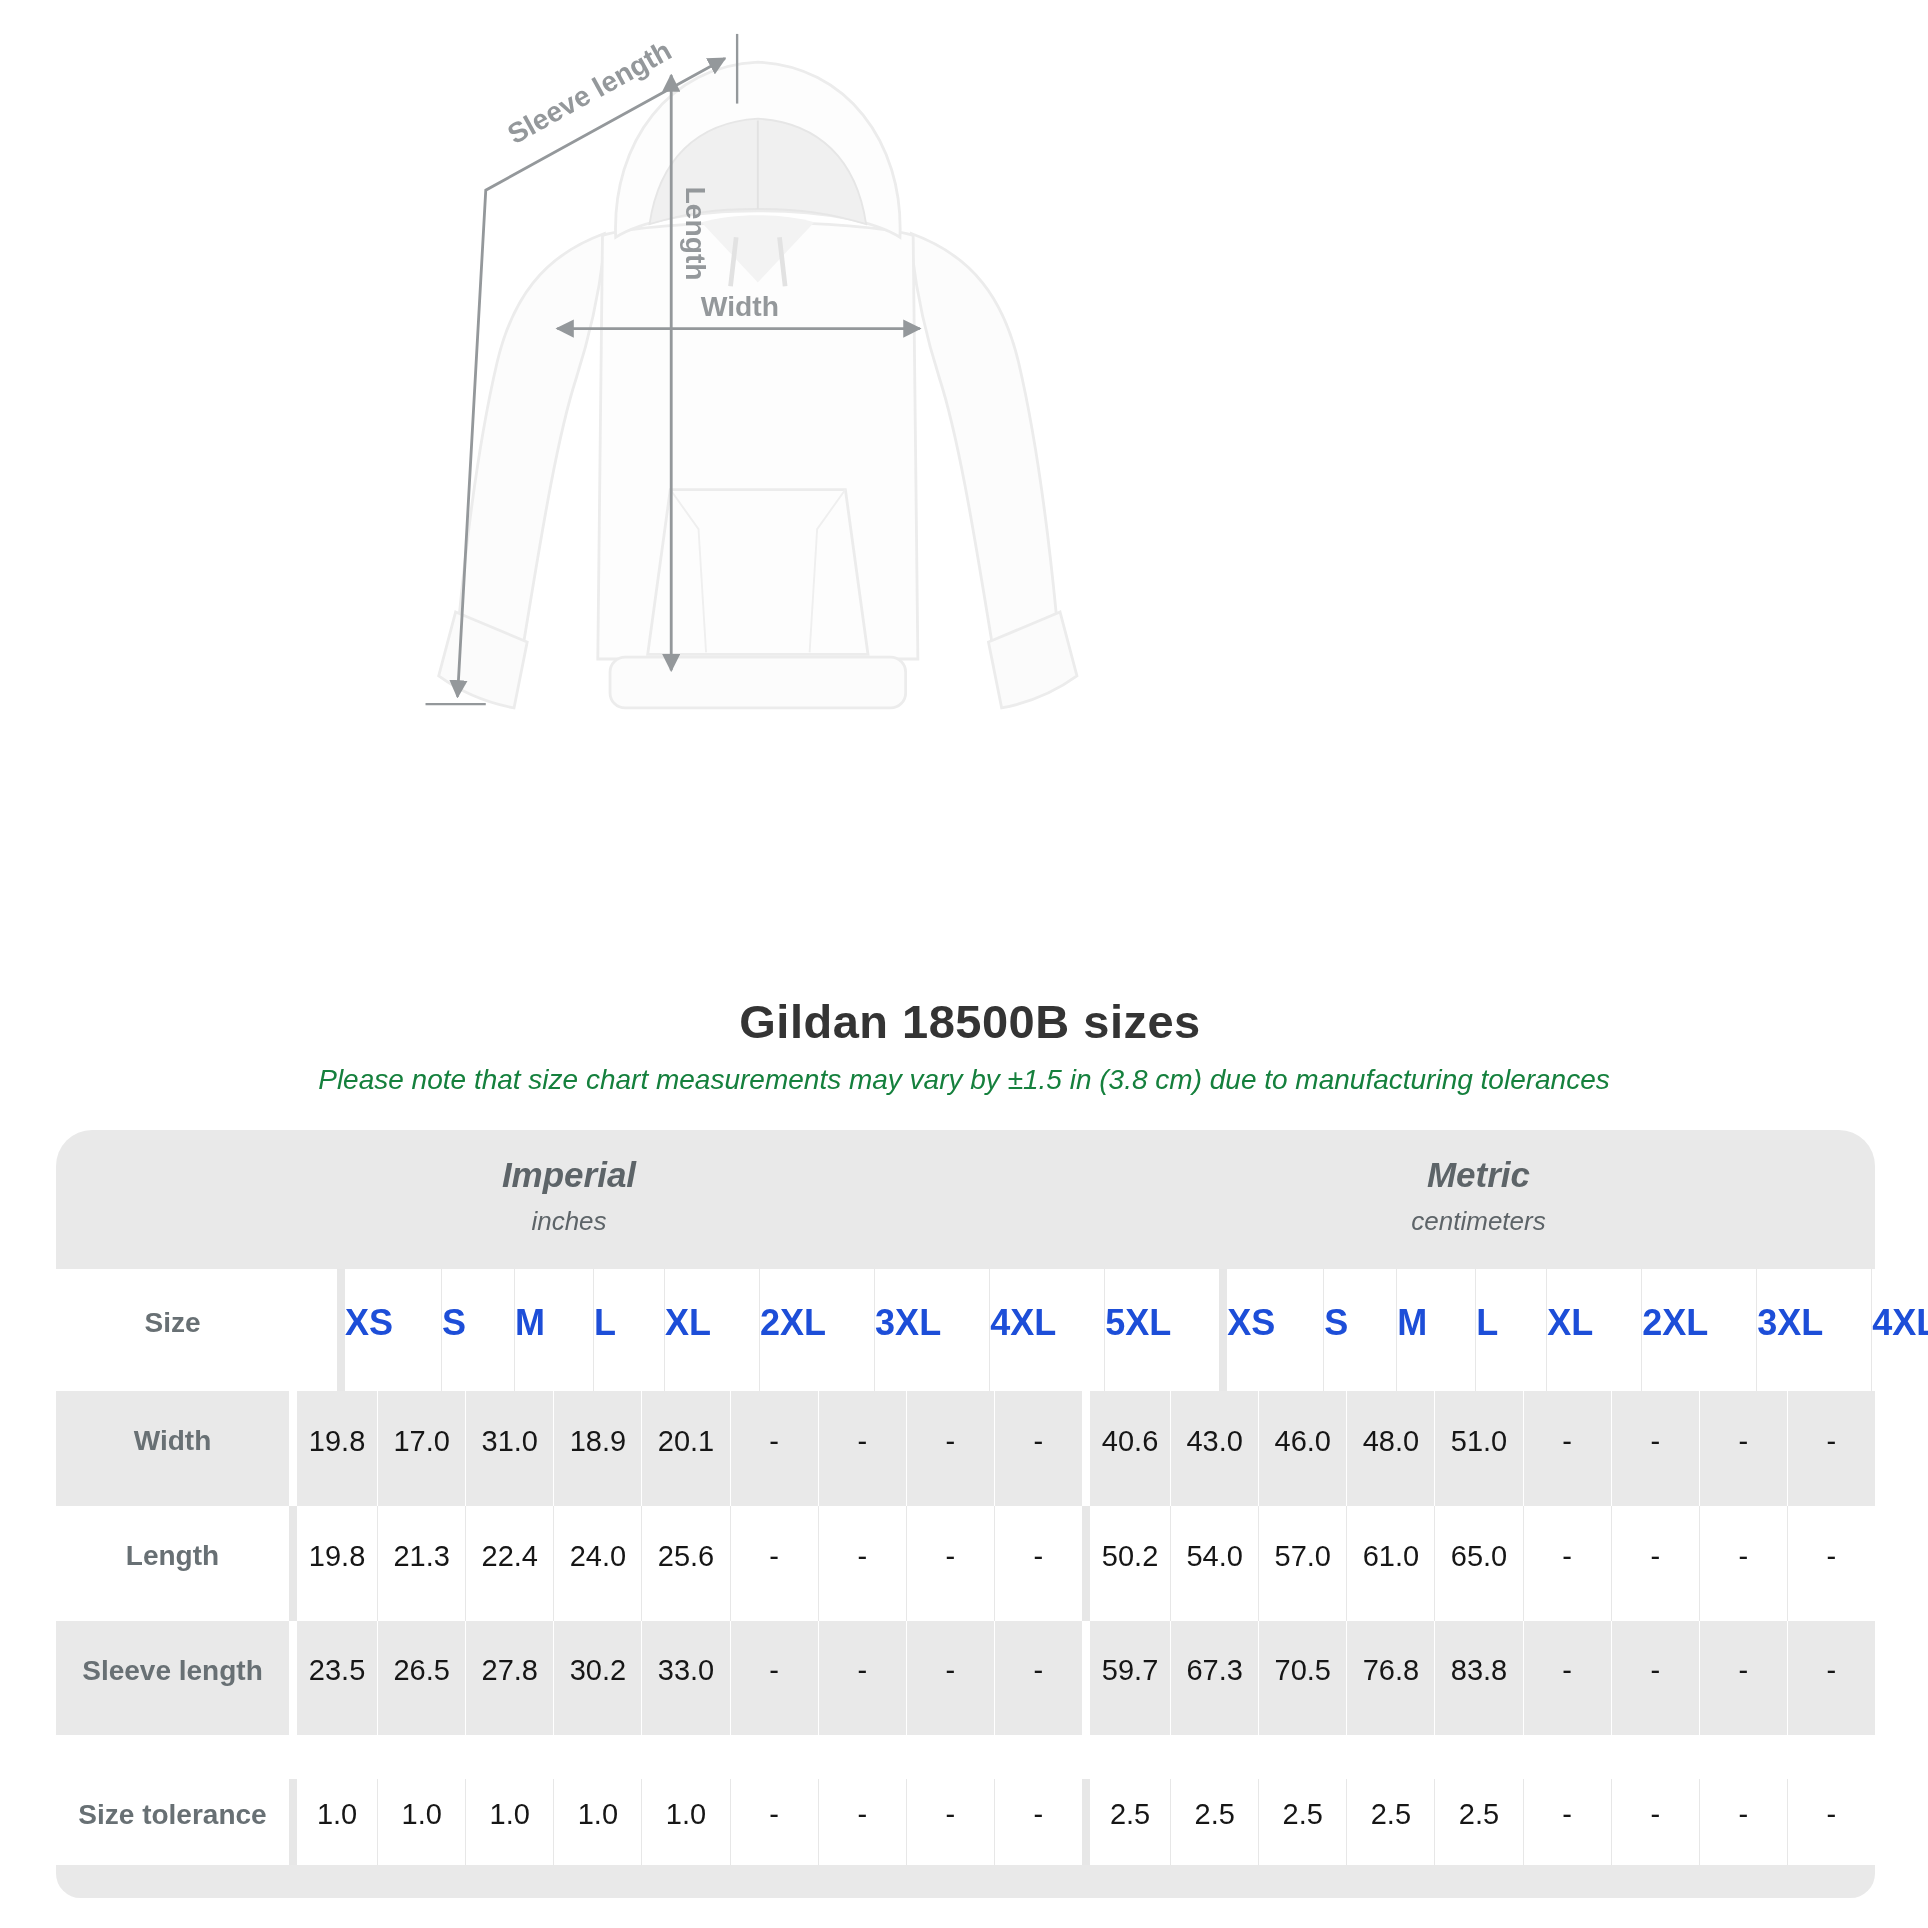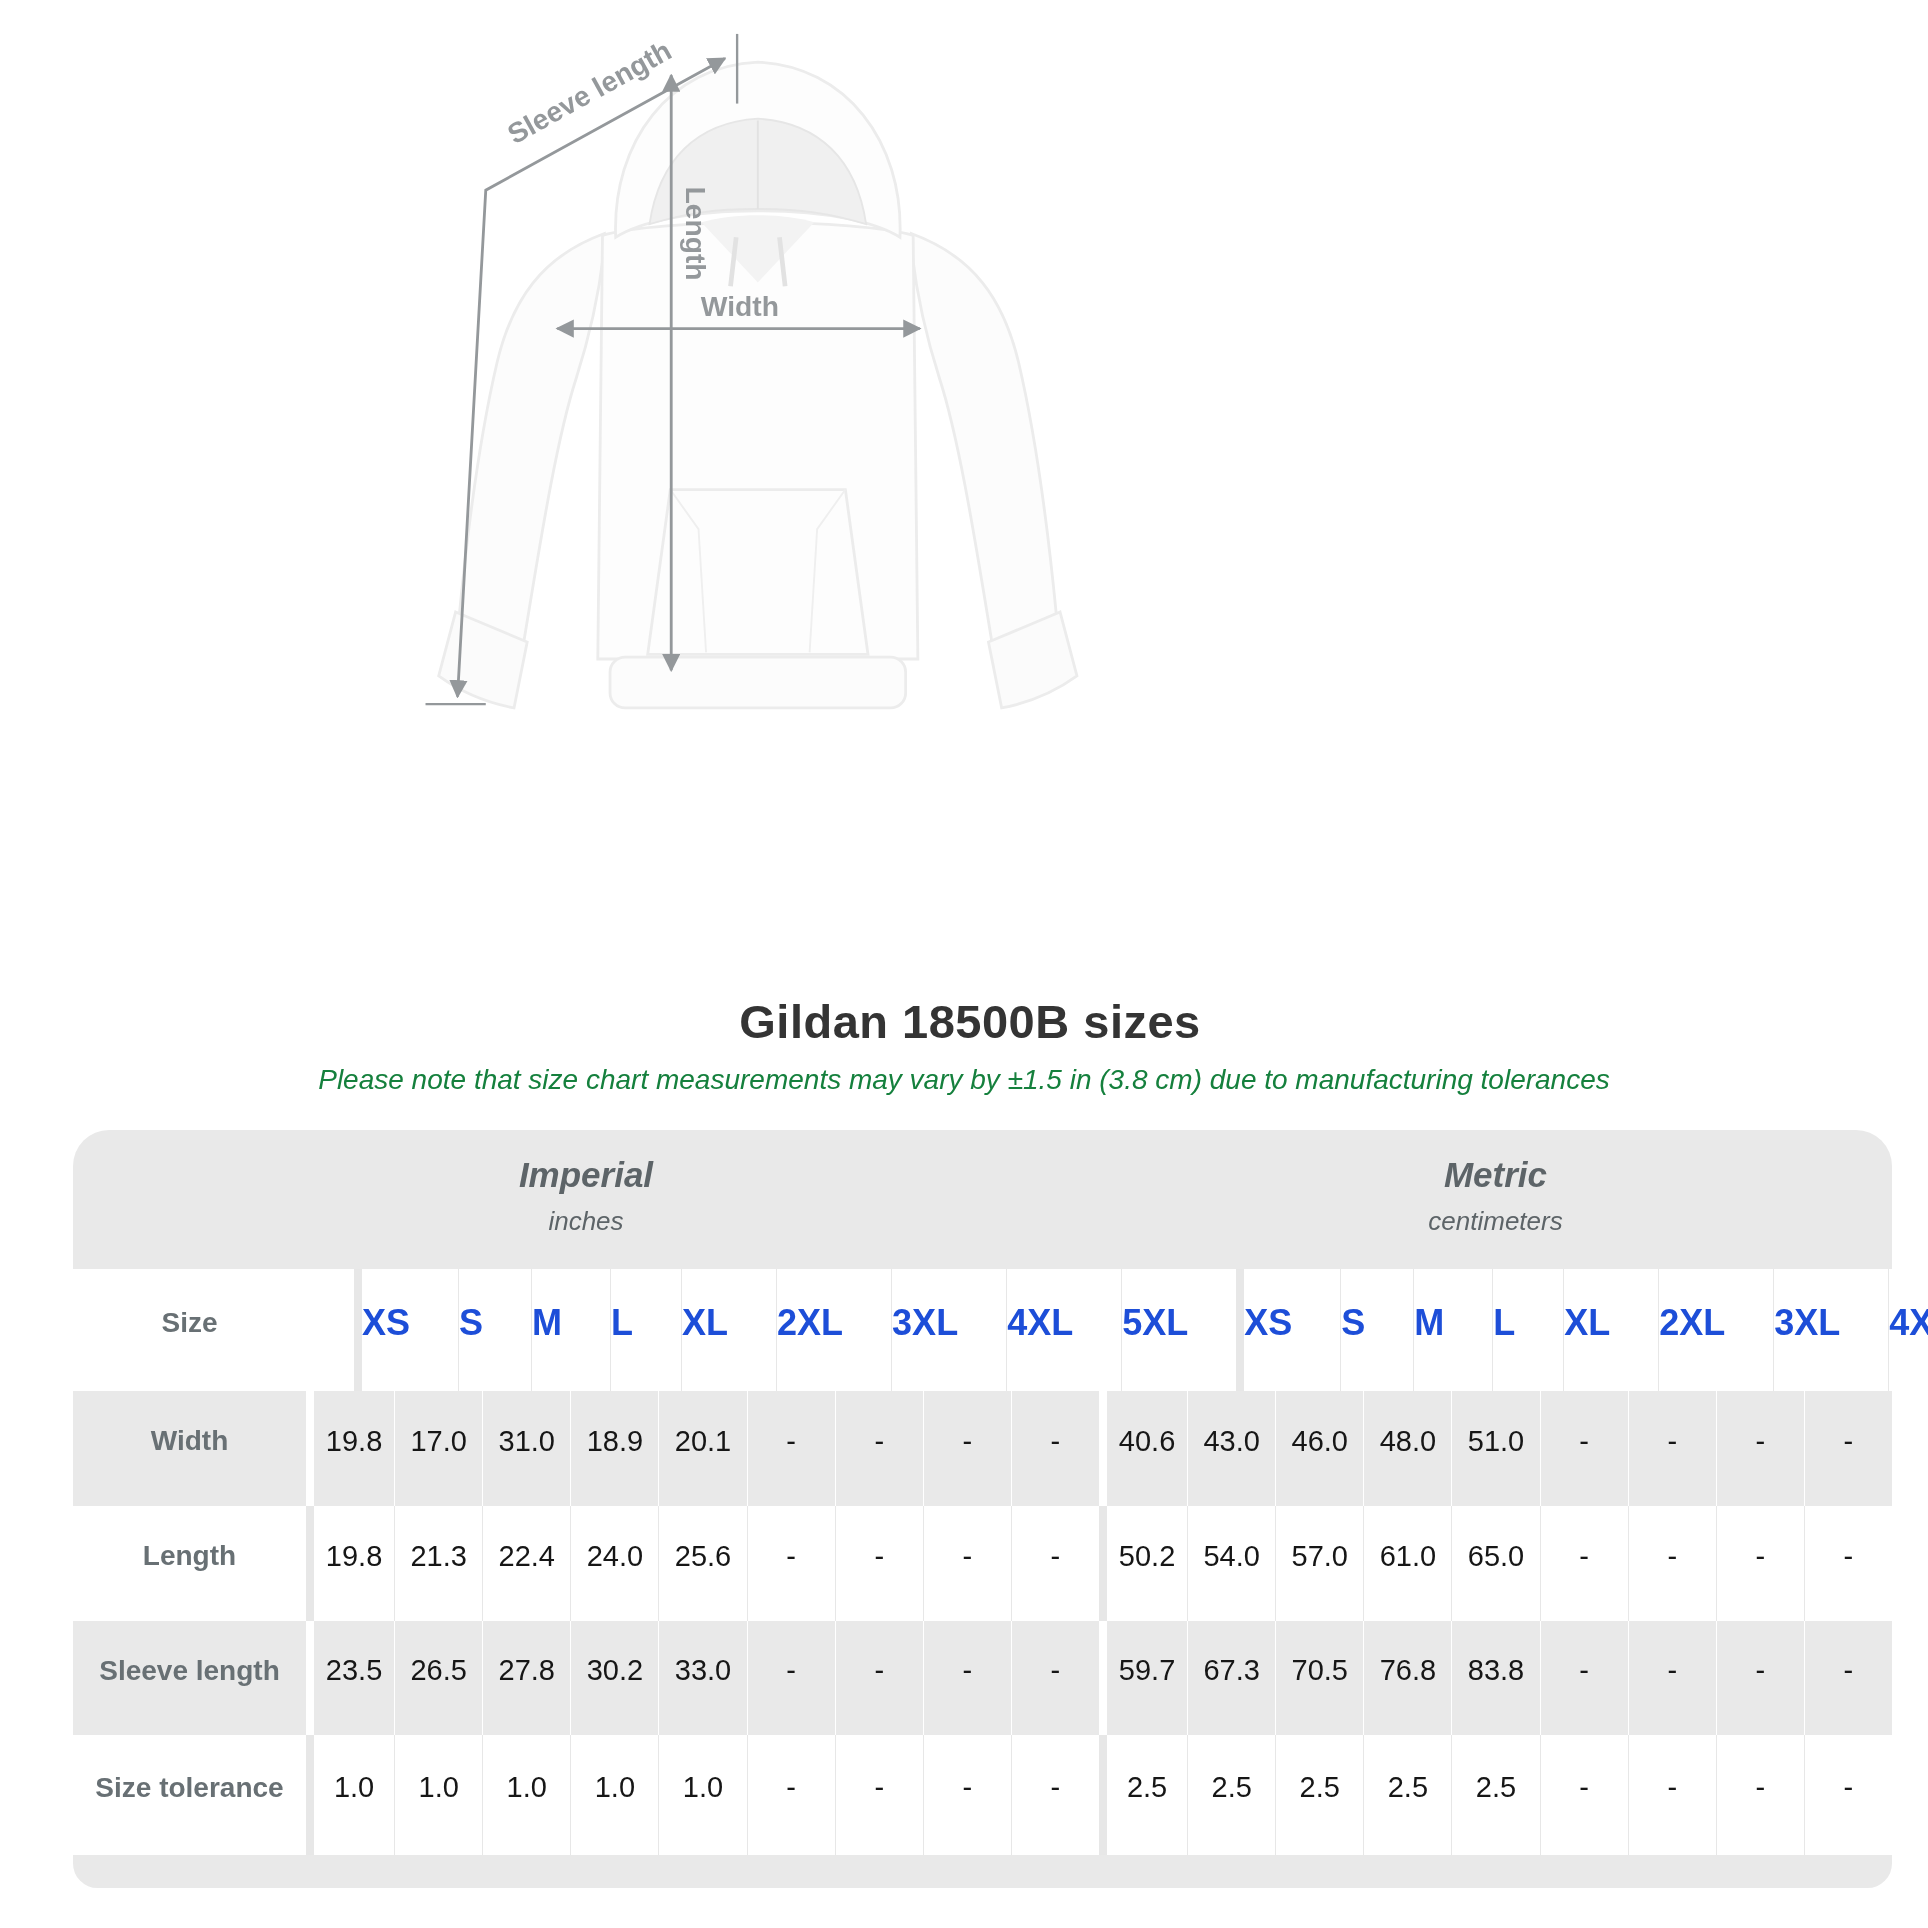--- a/index.html
+++ b/index.html
@@ -12,37 +12,37 @@
   .tick{stroke:#94989b;stroke-width:2.5;}
   .meas-label{fill:#94989b;font-size:30px;font-weight:bold;}
 
   
   .title{position:absolute;top:994px;left:0;width:100%;text-align:center;
          font-size:47px;font-weight:bold;color:#343434;letter-spacing:0.5px;padding-left:6px;}
   .subtitle{position:absolute;top:1064px;left:0;width:100%;text-align:center;
             font-size:28px;font-style:italic;color:#15803d;}
 
   
-  .size-table{position:absolute;left:73px;top:1130px;width:1819px;}
+  .size-table{position:absolute;left:56px;top:1130px;width:1819px;}
   .band{height:139px;background:#e9e9e9;border-radius:36px 36px 0 0;
         display:grid;grid-template-columns:233px repeat(18,1fr);}
   .band-group{display:flex;flex-direction:column;align-items:center;justify-content:center;
               gap:11.3px;padding-bottom:7.5px;}
   .band-group.imperial{grid-column:1/11;}
   .band-group.metric{grid-column:11/20;}
   .g-title{font-size:35px;font-weight:bold;font-style:italic;color:#5d6468;}
   .g-sub{font-size:26px;font-style:italic;color:#5d6468;}
 
   .trow{display:grid;grid-template-columns:233px repeat(18,1fr);}
   .header-row{height:122px;--sep:#e7e7e7;background:#fff;gap:48px;}
   .row-gray{background:#e9e9e9;--sep:#ffffff;}
   .row-white{background:#ffffff;--sep:#e7e7e7;}
   .h122{height:115px;}
   .h121{height:114px;}
-  .h100{height:120px;}
+  .h100{height:86px;margin-top:44px;}
 
   .cell{display:flex;align-items:center;justify-content:center;padding-bottom:15px;}
   .cell.d{border-left:1.9px solid var(--sep);}
   .cell.strong{border-left-width:8.5px;}
   .cell.rowlabel,.header-row .cell{font-weight:bold;color:#687074;font-size:28px;}
   .row-gray .cell.d,.row-white .cell.d{font-size:29px;color:#161616;}
   .header-row .cell.d{font-size:36px;color:#1d4ed8;}
   .tfooter{height:33px;background:#e9e9e9;border-radius:0 0 24.5px 24.5px;}
 </style>
 </head>

